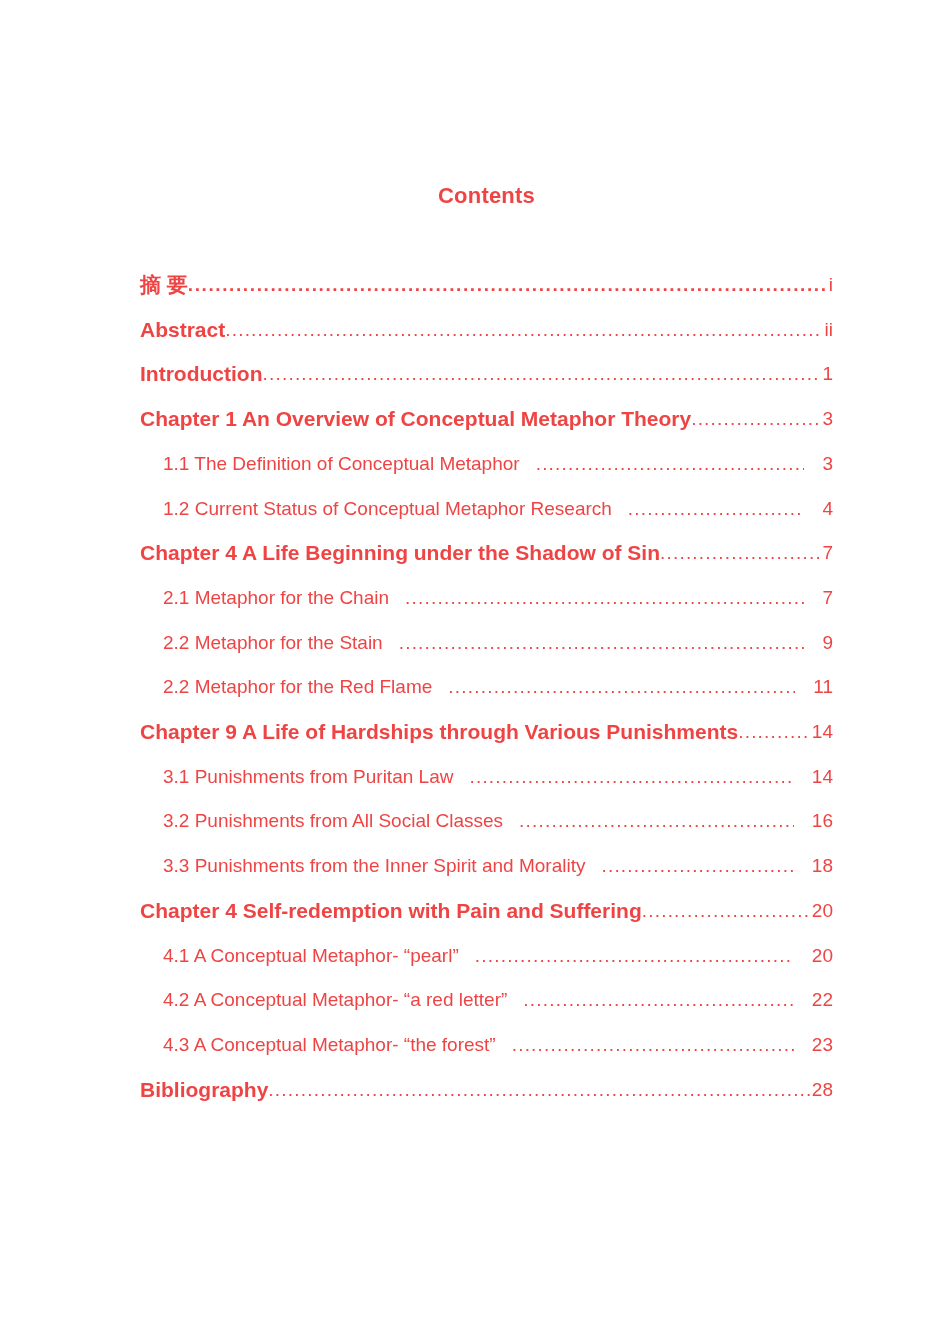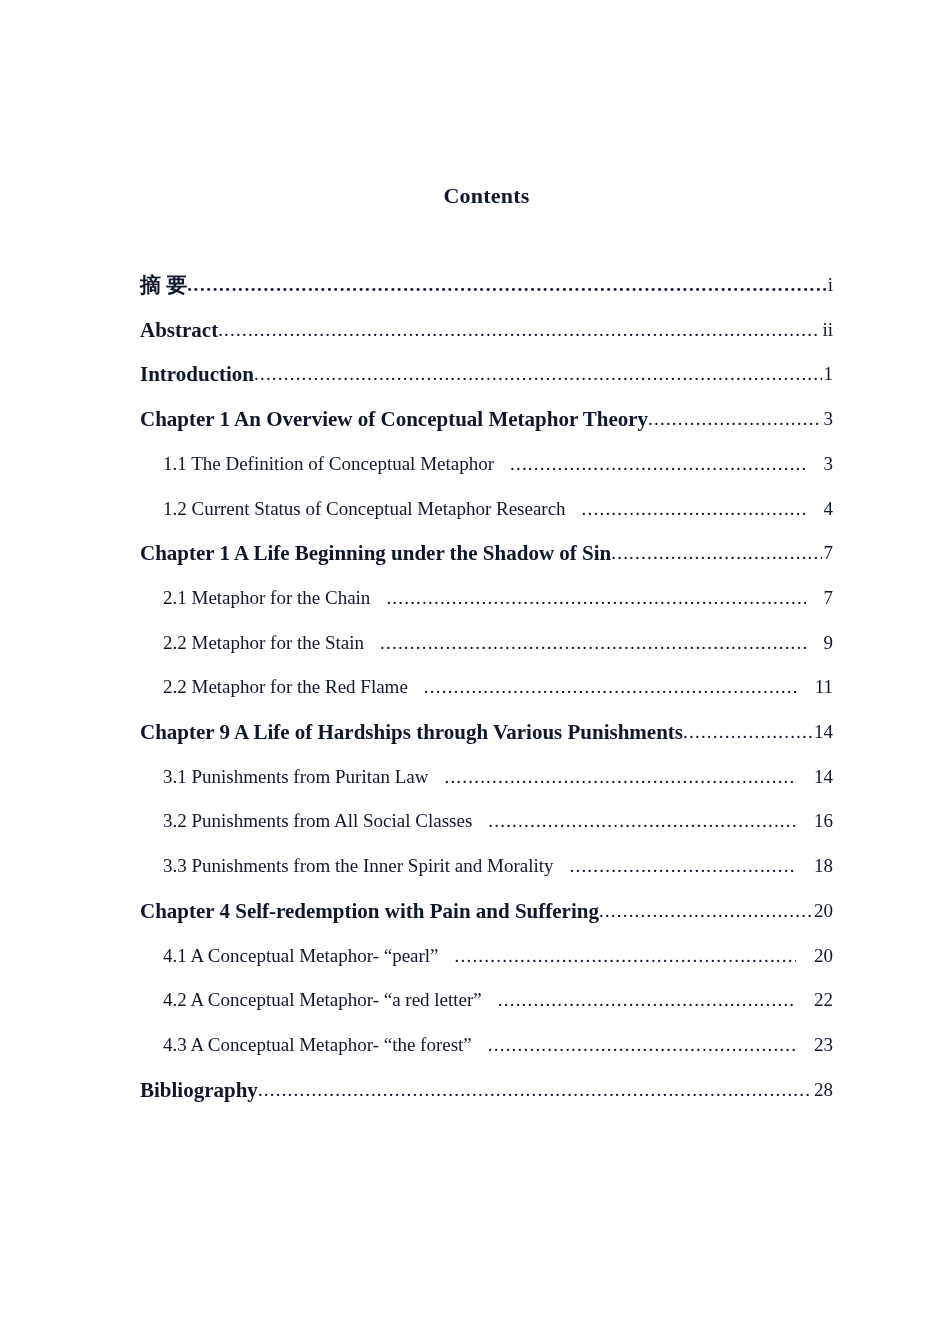--- a/index.html
+++ b/index.html
@@ -6,22 +6,22 @@
   html, body {
     margin: 0;
     padding: 0;
     background: #ffffff;
   }
   .page {
     width: 896px;
     min-height: 1344px;
     margin: 0 auto;
     background: #ffffff;
-    color: #0f172a;
-    font-family: Liberation Serif, serif;
+    color: #ef4444;
+    font-family: Liberation Sans, sans-serif;
     padding: 0 90px 40px 113px;
   }
   .doc-title {
     margin: 0;
     padding-top: 183px;
     font-size: 22px;
     line-height: 26px;
     font-weight: bold;
     text-align: center;
     letter-spacing: 0.2px;
@@ -112,21 +112,21 @@
     <span class="toc-page">3</span>
   </div>
 
   <div class="toc-row sub">
     <span class="toc-label">1.2 Current Status of Conceptual Metaphor Research</span>
     <span class="toc-dots"></span>
     <span class="toc-page">4</span>
   </div>
 
   <div class="toc-row top">
-    <span class="toc-label">Chapter 1 A Life Beginning under the Shadow of Sin</span>
+    <span class="toc-label">Chapter 4 A Life Beginning under the Shadow of Sin</span>
     <span class="toc-dots"></span>
     <span class="toc-page">7</span>
   </div>
 
   <div class="toc-row sub">
     <span class="toc-label">2.1 Metaphor for the Chain</span>
     <span class="toc-dots"></span>
     <span class="toc-page">7</span>
   </div>
 

